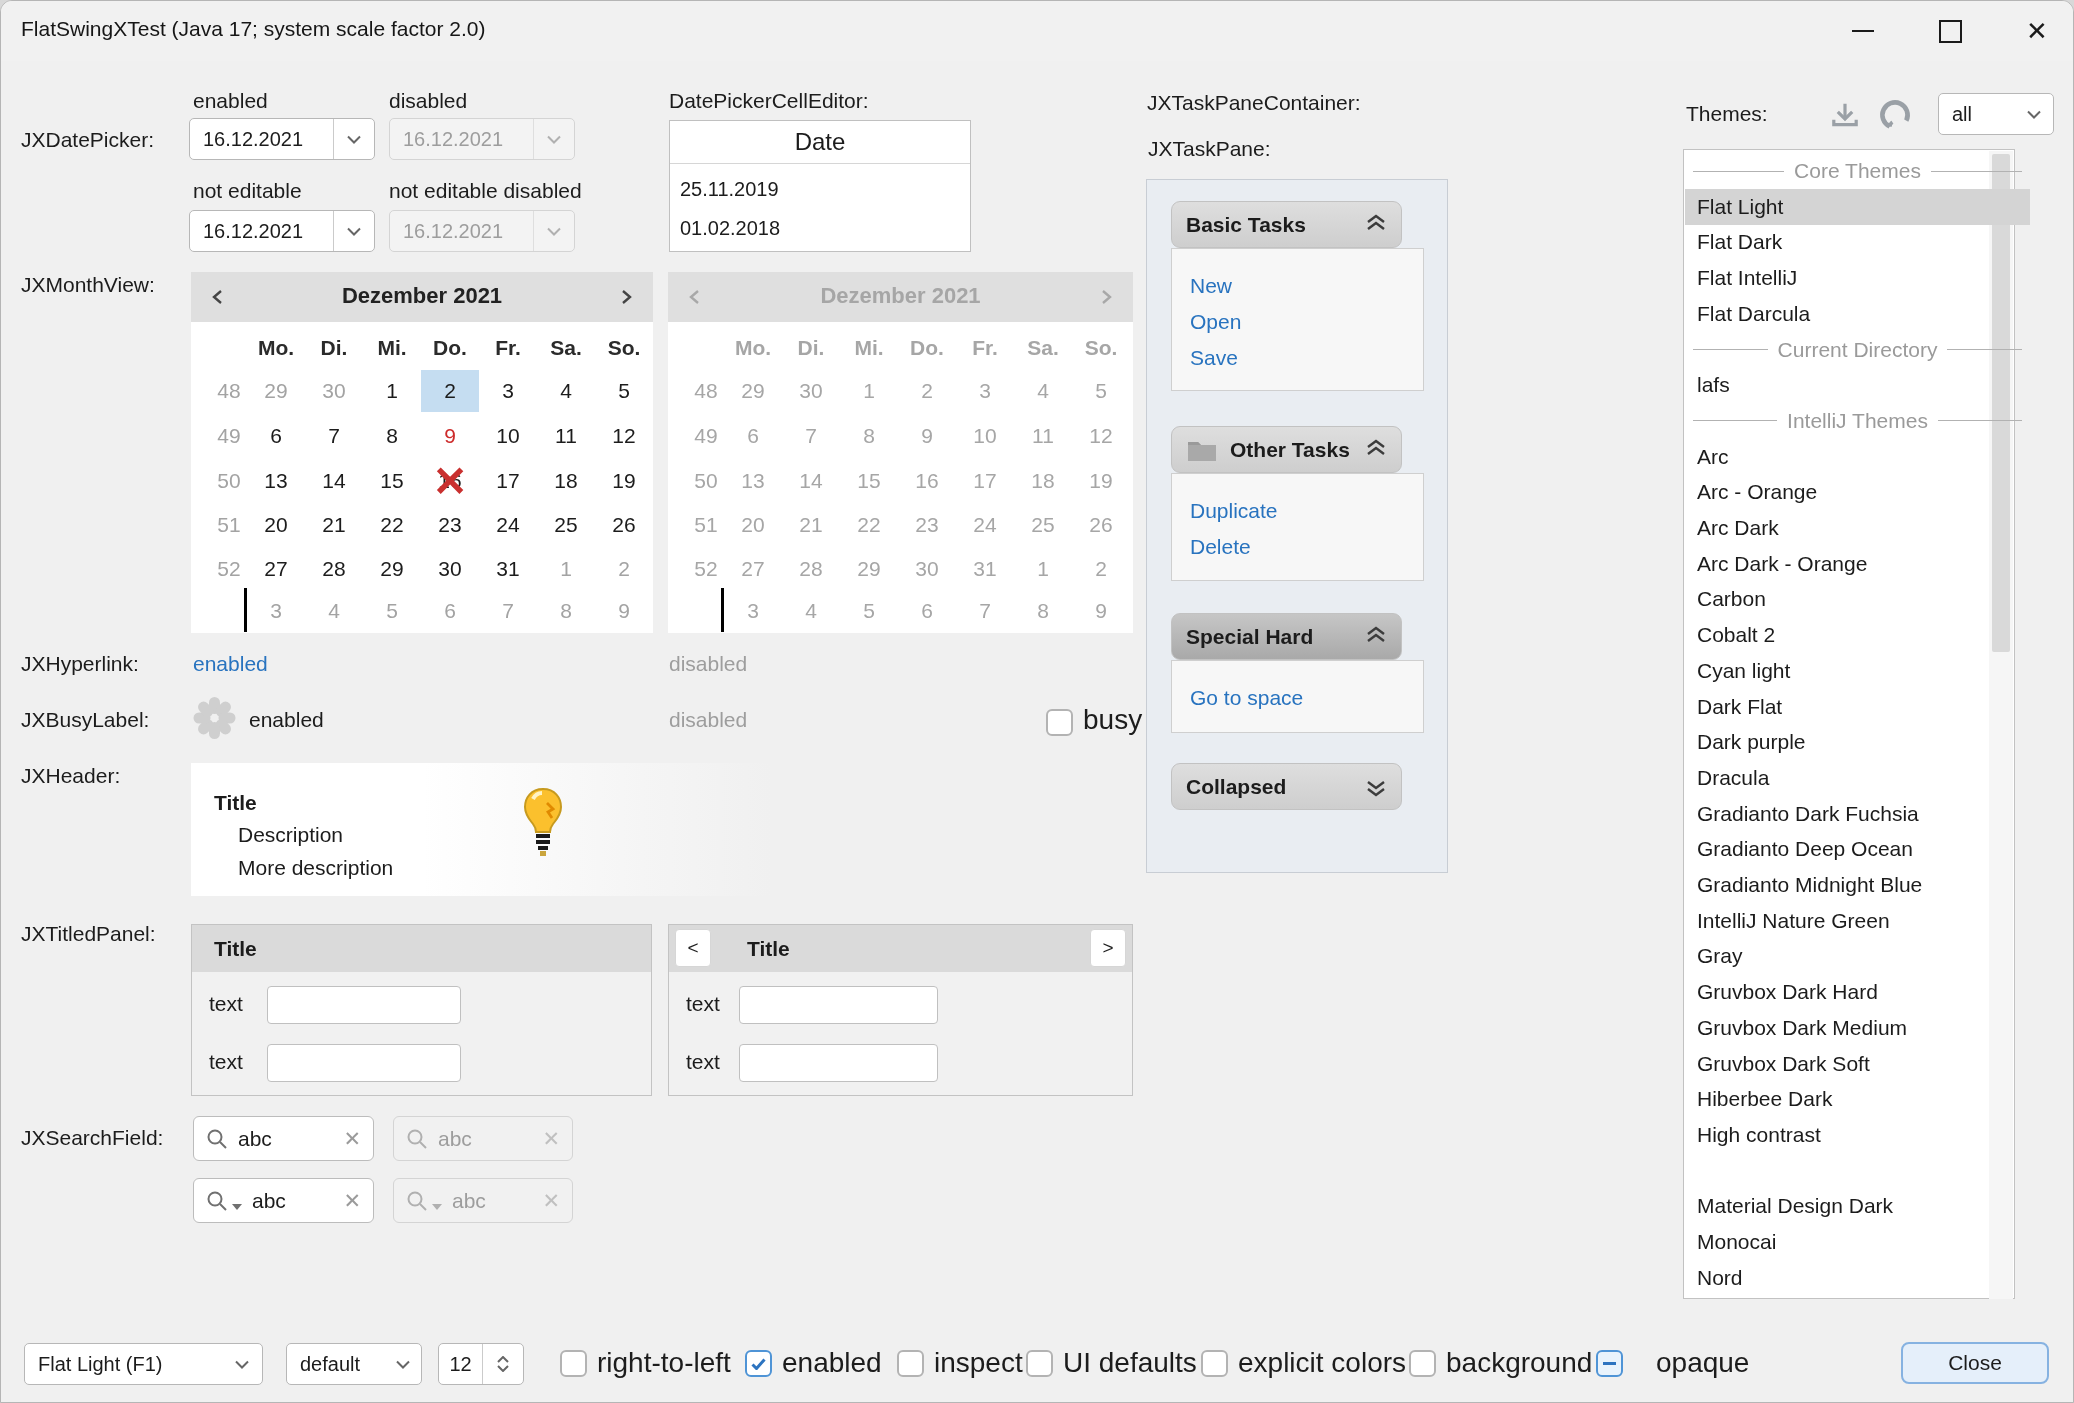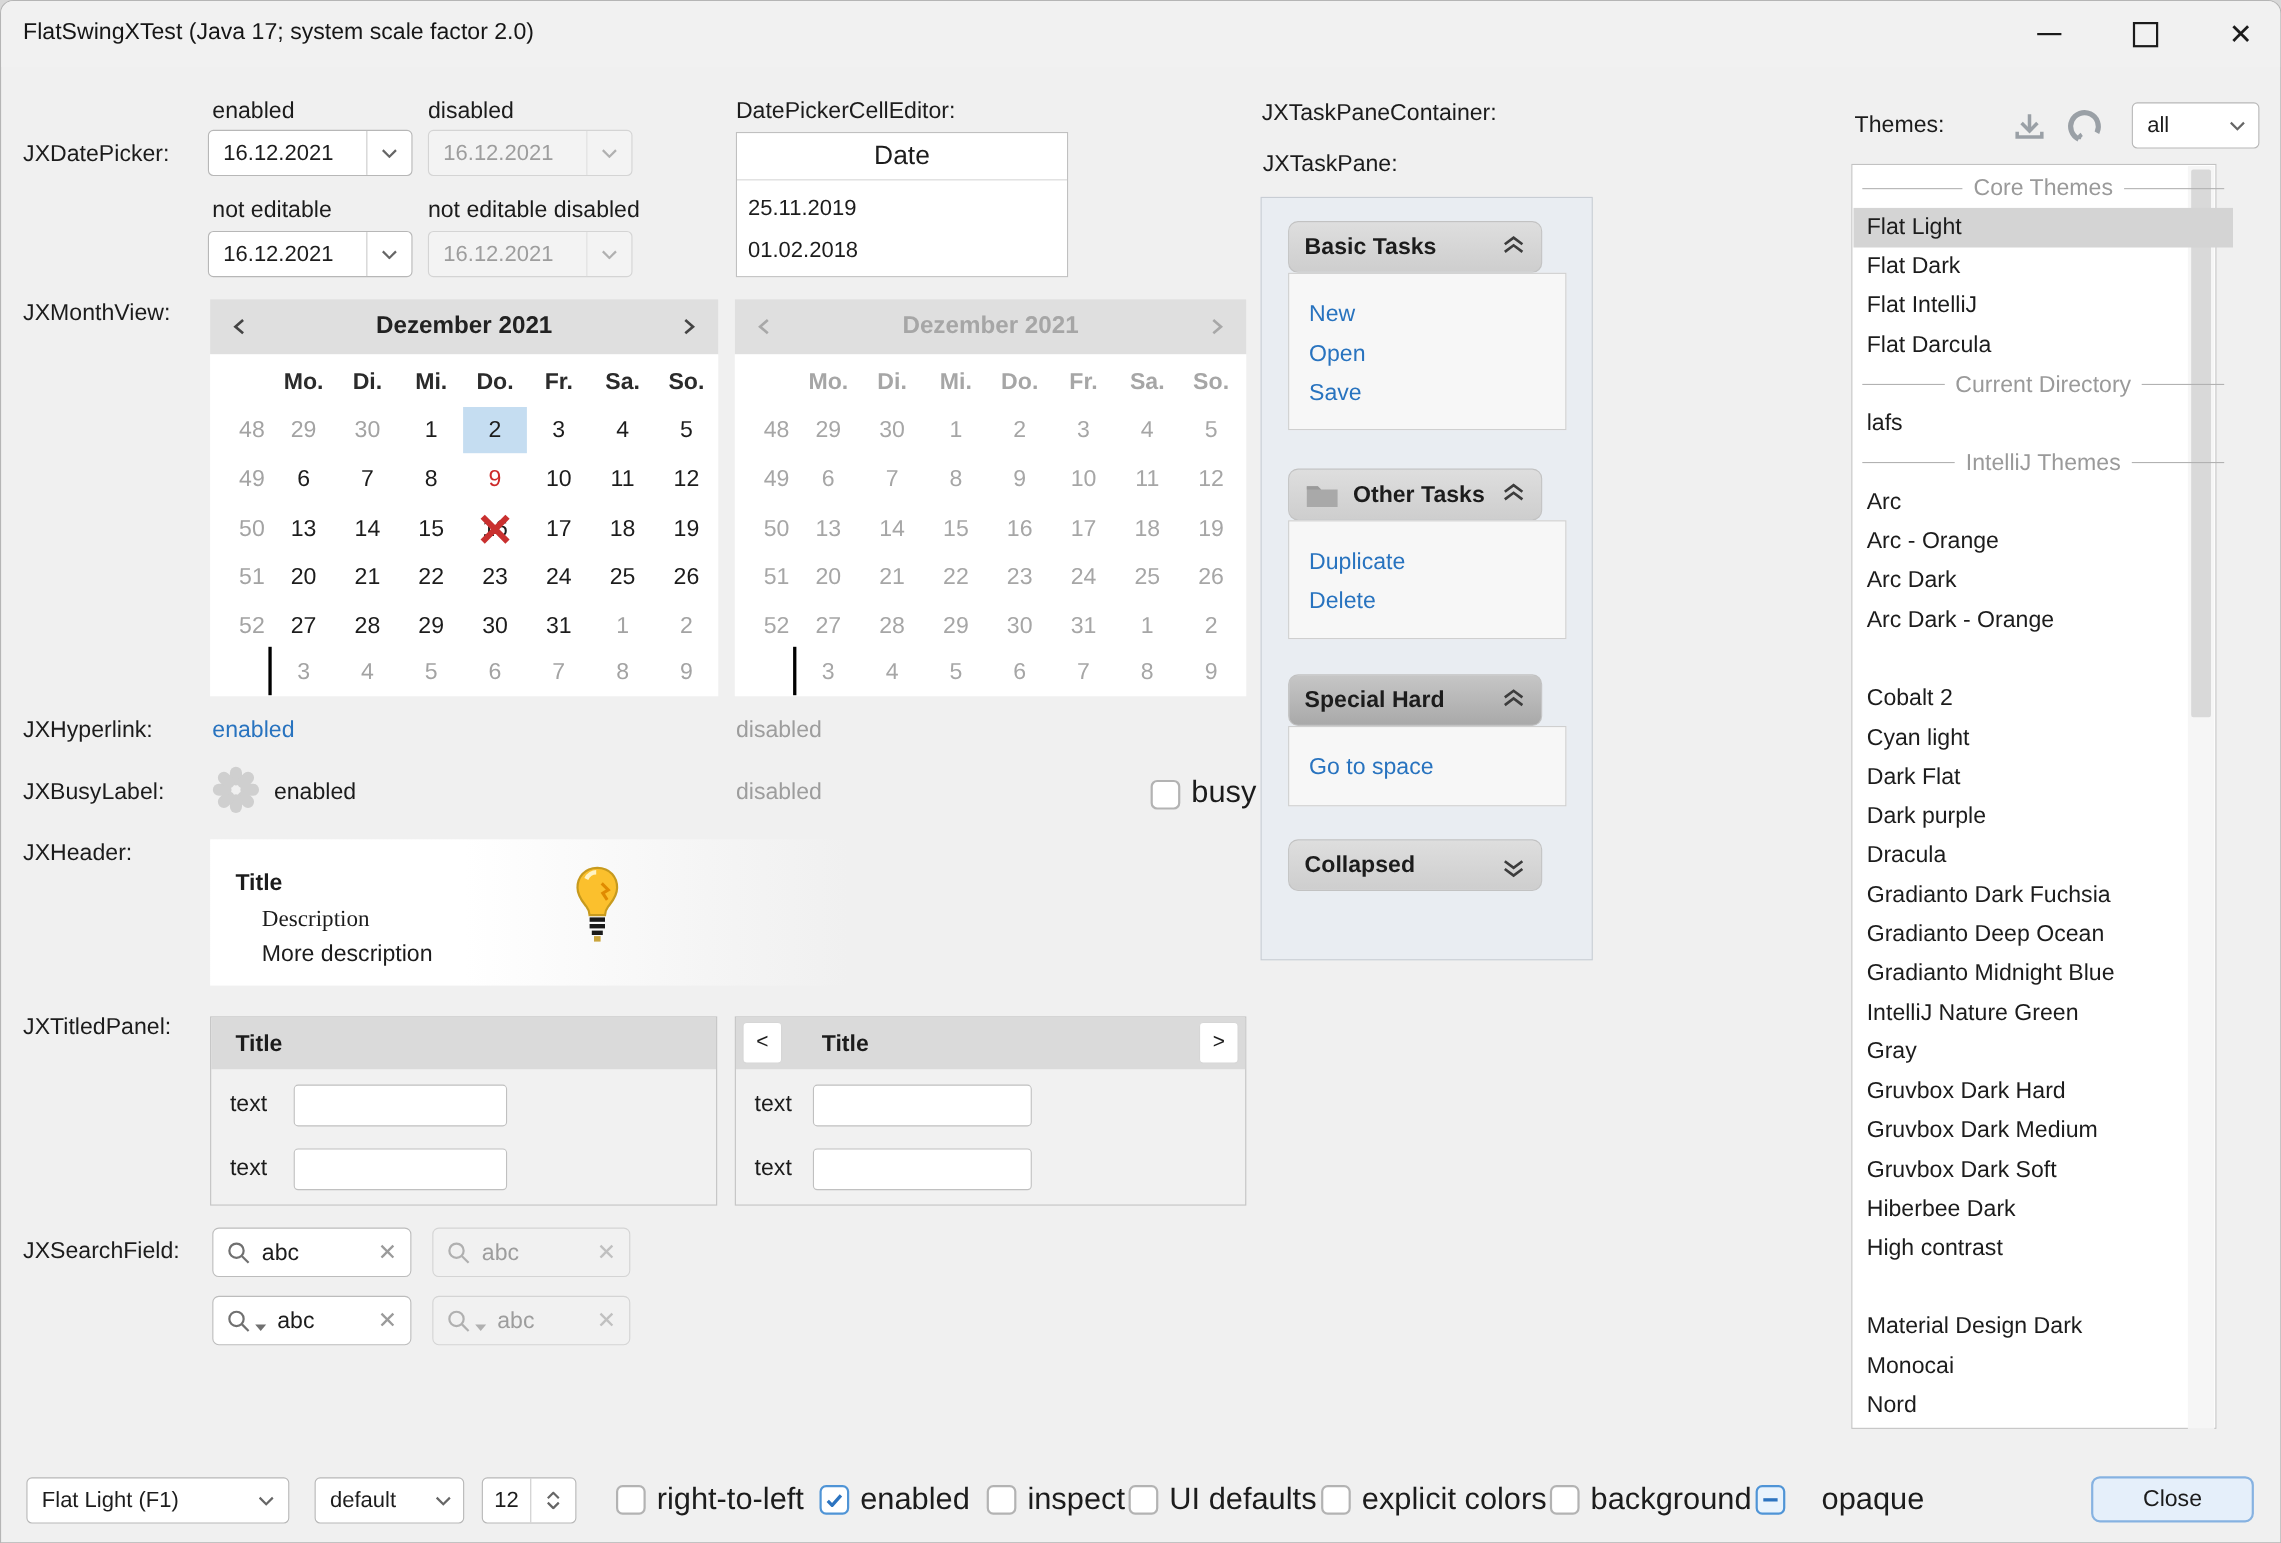--- a/index.html
+++ b/index.html
@@ -334,21 +334,21 @@
       <div class="petal" style="transform: rotate(270deg) translateY(-21px);"></div>
       <div class="petal" style="transform: rotate(315deg) translateY(-21px);"></div>
     </div>
   <div class="lbl" style="left:248px;top:705px;">enabled</div>
   <div class="lbl muted" style="left:668px;top:705px;">disabled</div>
   <span class="cb" style="left:1045px;top:708px;"></span>
   <div class="cb-label" style="left:1082px;top:705px;">busy</div>
 
   <div class="jxheader" style="left:190px;top:762px;width:580px;height:133px;">
     <div class="abs bold" style="left:23px;top:28px;font-size:21px;">Title</div>
-    <div class="abs" style="left:47px;top:60px;font-size:21px;font-family:Liberation Serif, serif;">Description</div>
+    <div class="abs" style="left:47px;top:60px;font-size:21px;">Description</div>
     <div class="abs" style="left:47px;top:93px;font-size:21px;">More description</div>
     <svg class="abs" style="left:330px;top:24px;" width="44" height="72" viewBox="0 0 22 36">
       <path d="M11 1 C5 1 2 5.5 2 10 C2 14 4.5 16.5 6 18.5 C7 19.8 7.5 21 7.5 22.5 L14.5 22.5 C14.5 21 15 19.8 16 18.5 C17.5 16.5 20 14 20 10 C20 5.5 17 1 11 1 Z" fill="#fbc02d" stroke="#c79a1e" stroke-width="1"></path>
       <path d="M6 6 C7 4 9 3 10.5 3" stroke="#fff3c4" stroke-width="2" fill="none"></path>
       <path d="M13 8 l3 3 -2.5 1.5 2 3" stroke="#e08a00" stroke-width="1.4" fill="none"></path>
       <rect x="7.5" y="23.5" width="7" height="2" fill="#1a1a1a"></rect>
       <rect x="7.5" y="26.5" width="7" height="2" fill="#1a1a1a"></rect>
       <rect x="8.5" y="29.5" width="5" height="2" fill="#1a1a1a"></rect>
       <rect x="9.5" y="32" width="3" height="2.5" fill="#caa53d"></rect>
     </svg>
@@ -505,20 +505,21 @@
       <div class="trow" style="top: 217.2px;">lafs</div>
       <div class="trow sep" style="top: 252.9px;">
         <div class="line"></div>
         <span>IntelliJ Themes</span>
         <div class="line"></div>
       </div>
       <div class="trow" style="top: 288.6px;">Arc</div>
       <div class="trow" style="top: 324.3px;">Arc - Orange</div>
       <div class="trow" style="top: 360px;">Arc Dark</div>
       <div class="trow" style="top: 395.7px;">Arc Dark - Orange</div>
+      <div class="trow" style="top: 431.4px;">Carbon</div>
       <div class="trow" style="top: 467.1px;">Cobalt 2</div>
       <div class="trow" style="top: 502.8px;">Cyan light</div>
       <div class="trow" style="top: 538.5px;">Dark Flat</div>
       <div class="trow" style="top: 574.2px;">Dark purple</div>
       <div class="trow" style="top: 609.9px;">Dracula</div>
       <div class="trow" style="top: 645.6px;">Gradianto Dark Fuchsia</div>
       <div class="trow" style="top: 681.3px;">Gradianto Deep Ocean</div>
       <div class="trow" style="top: 717px;">Gradianto Midnight Blue</div>
       <div class="trow" style="top: 752.7px;">IntelliJ Nature Green</div>
       <div class="trow" style="top: 788.4px;">Gray</div>

